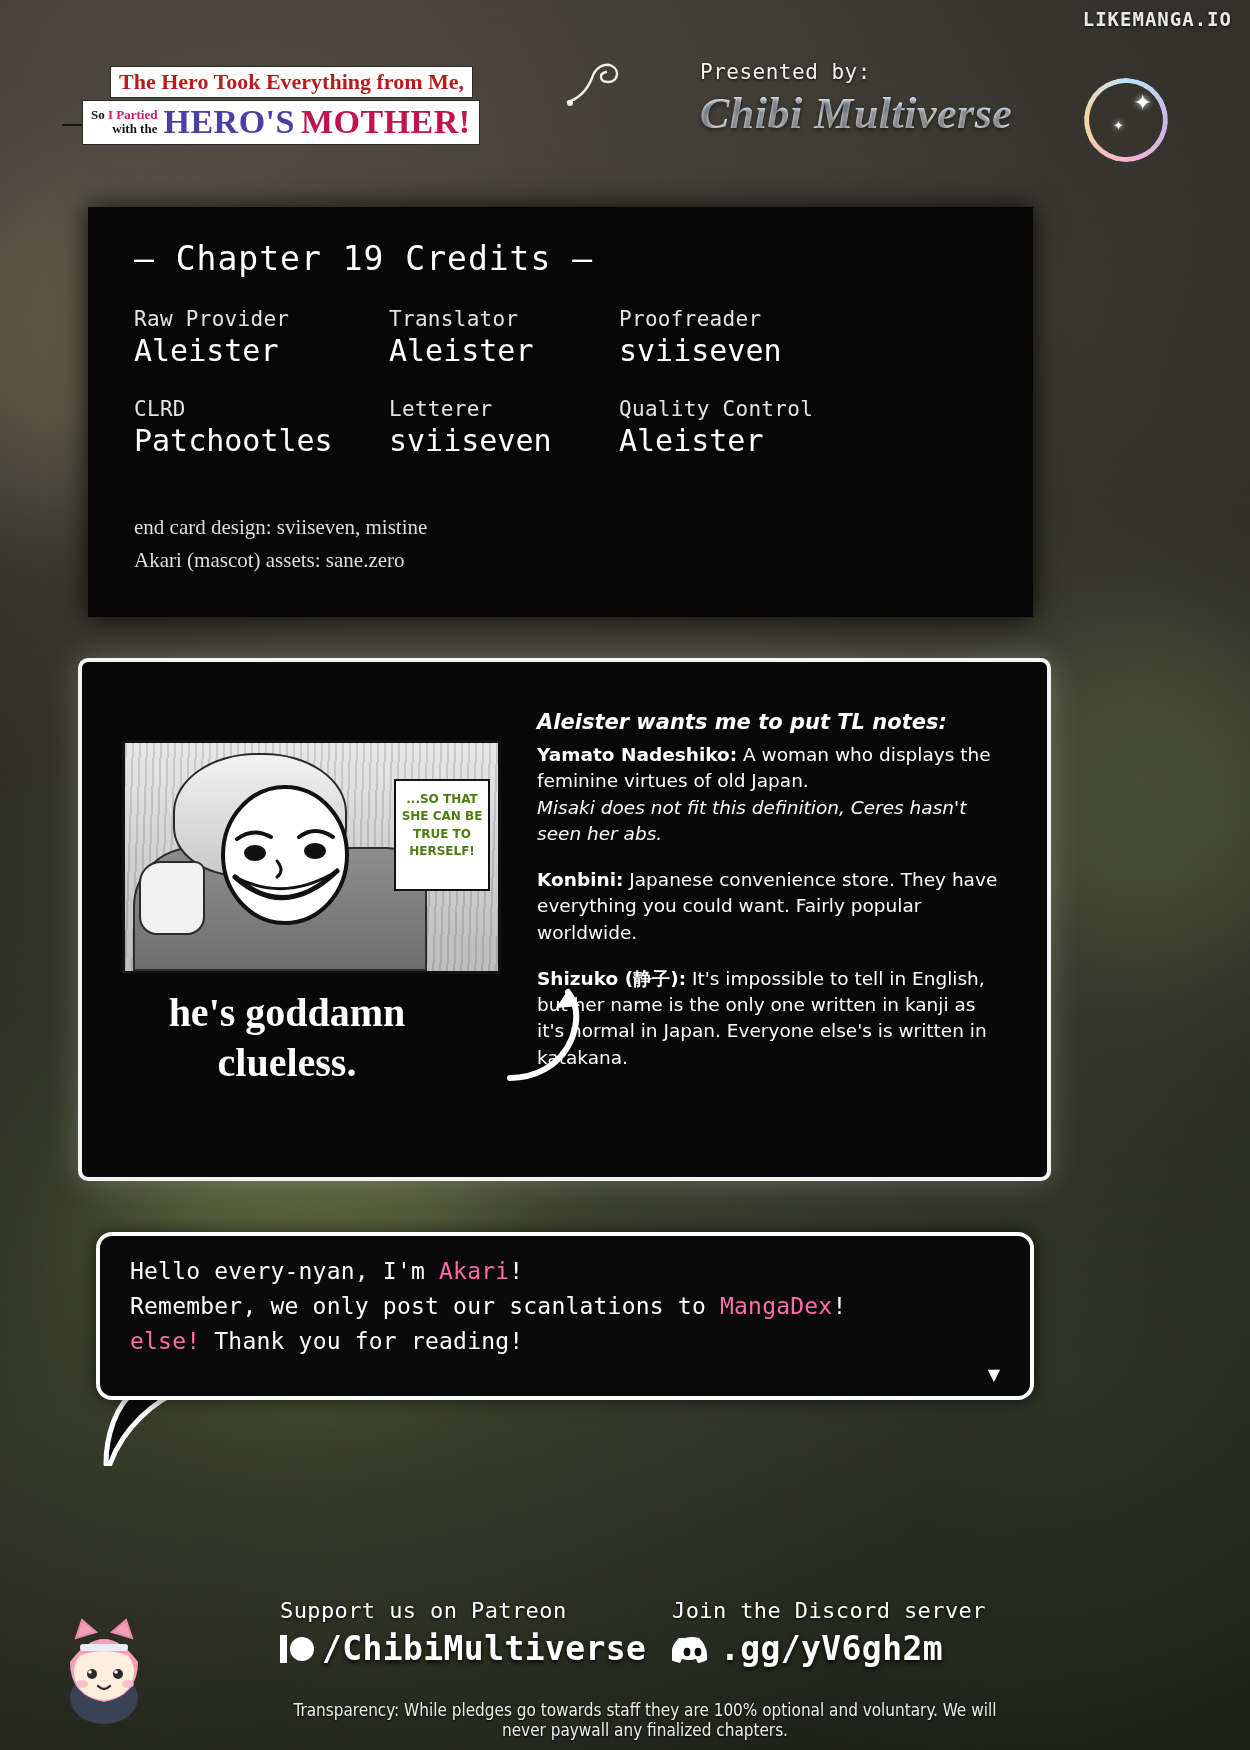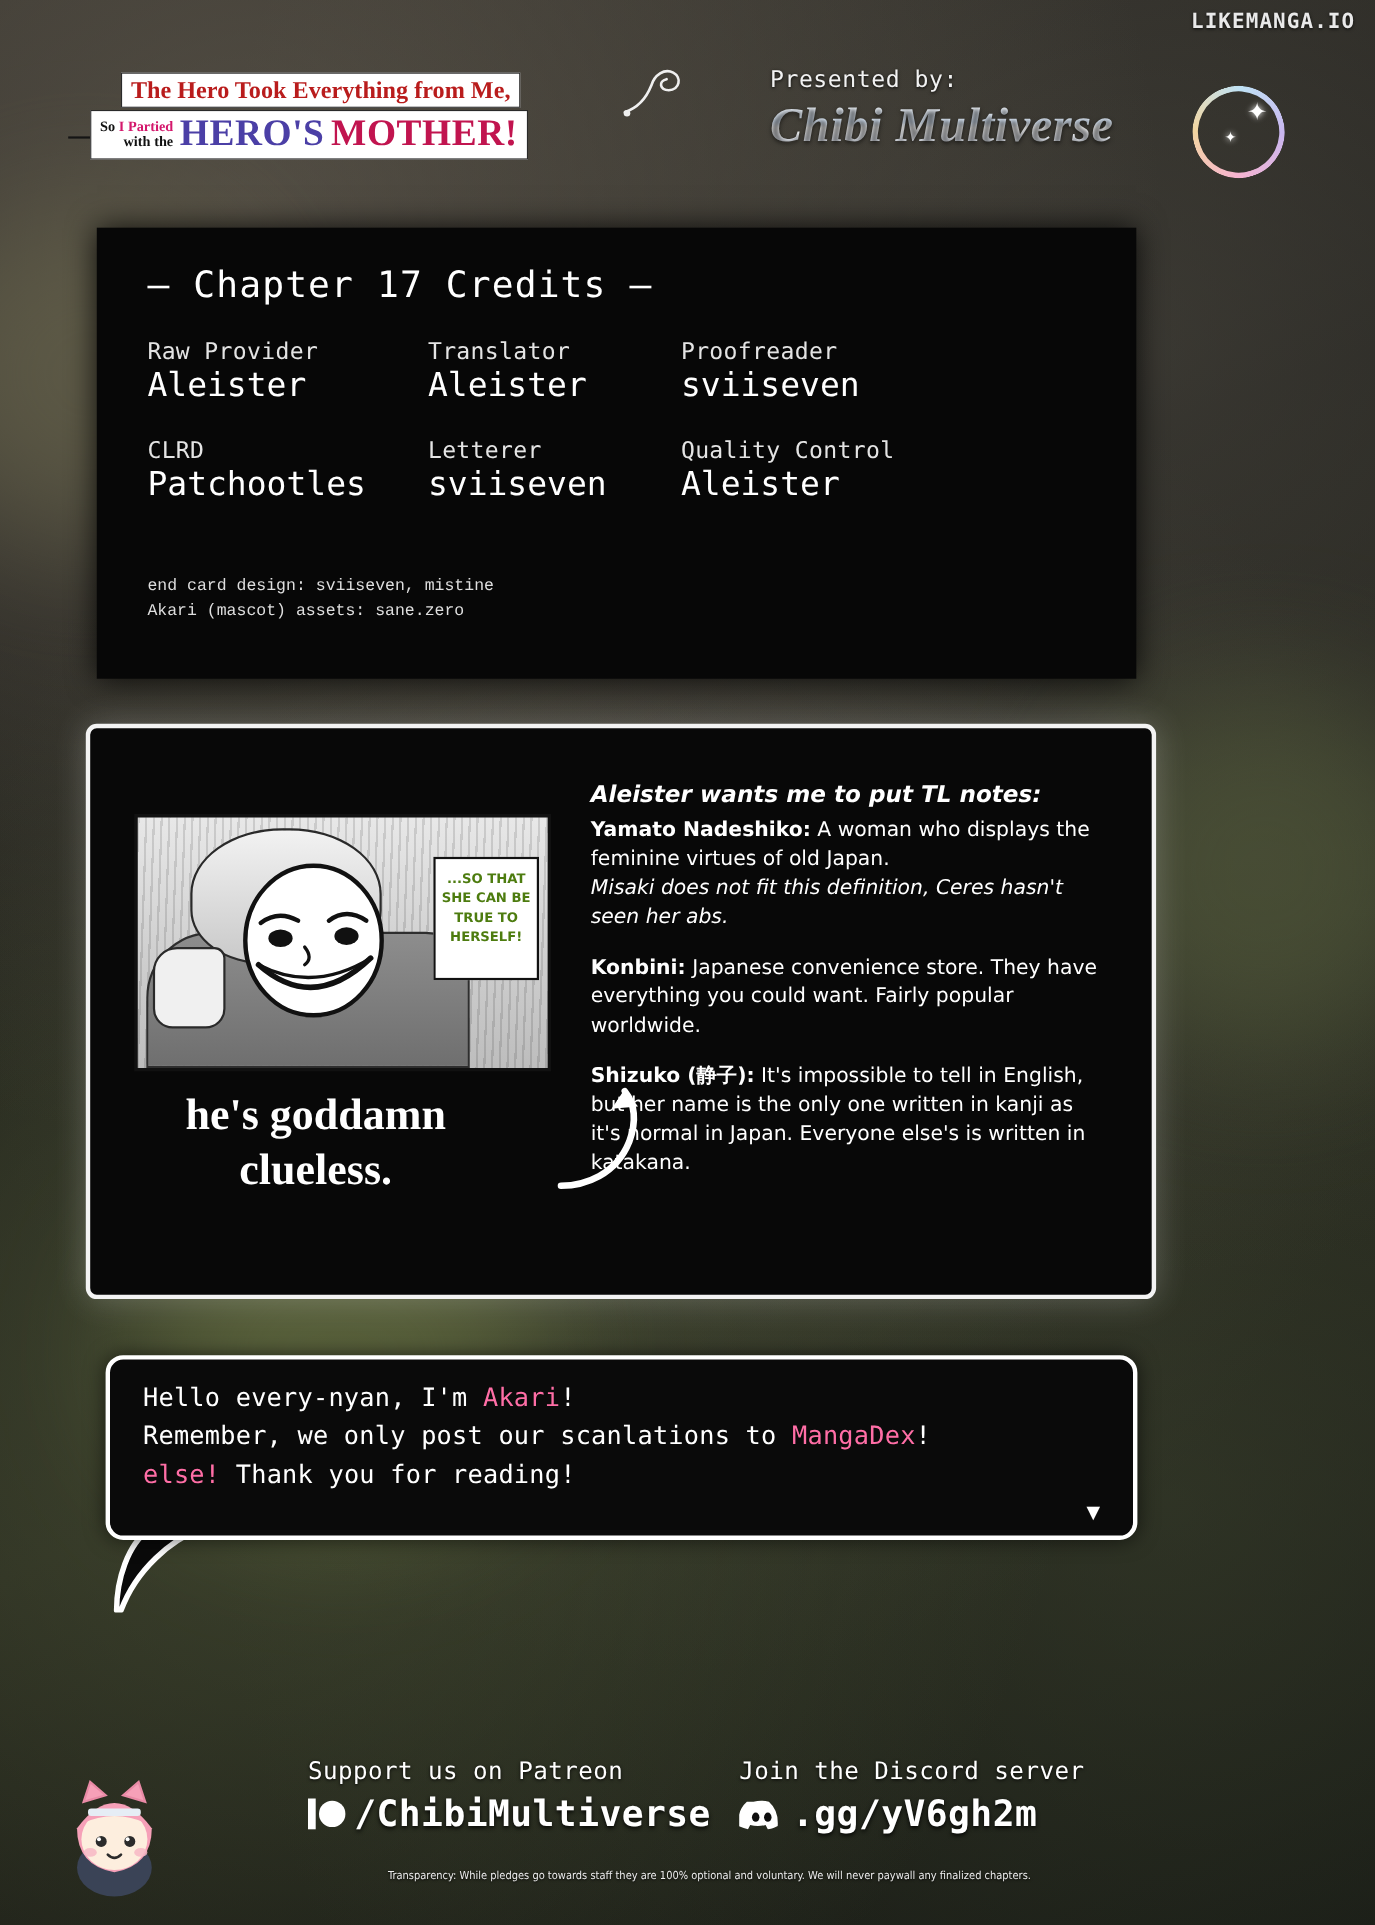--- a/index.html
+++ b/index.html
@@ -217,24 +217,24 @@
   .credit-name {
     color: #ffffff;
     font-family: "DejaVu Sans Mono", monospace;
     font-size: 30px;
     line-height: 1.2;
     margin-top: 2px;
   }
   .credits-extra {
     position: absolute;
     left: 46px;
-    top: 314px;
+    top: 304px;
     color: #dedede;
-    font-family: Liberation Mono, monospace;
-    font-size: 15px;
+    font-family: Liberation Serif, serif;
+    font-size: 21px;
     line-height: 1.55;
   }
 
   
   .notes-panel {
     position: absolute;
     left: 78px;
     top: 658px;
     width: 965px;
     height: 515px;
@@ -457,21 +457,21 @@
     height: 30px;
   }
   .transparency {
     position: absolute;
     left: 280px;
     top: 1700px;
     width: 730px;
     text-align: center;
     color: #ededed;
     font-family: "DejaVu Sans Condensed", "DejaVu Sans", sans-serif;
-    font-size: 10px;
+    font-size: 17px;
     text-shadow: 0 1px 2px rgba(0,0,0,0.9);
   }
 </style>
 </head>
 <body>
 
 <div class="page">
 
   <div class="blur-blob" style="left:-80px; top:180px; width:320px; height:320px; background:#6d6a4f;"></div>
   <div class="blur-blob" style="left:980px; top:620px; width:340px; height:340px; background:#57603d;"></div>
@@ -499,21 +499,21 @@
 
   <div class="presented">
     <div class="presented-label">Presented by:</div>
     <div class="presented-name">Chibi Multiverse</div>
     <div class="presented-orb"></div>
     <span class="sparkle" style="right:18px; top:30px; font-size:22px;">✦</span>
     <span class="sparkle" style="right:46px; top:58px; font-size:13px;">✦</span>
   </div>
 
   <div class="credits-panel">
-    <div class="credits-title">– Chapter 17 Credits –</div>
+    <div class="credits-title">– Chapter 19 Credits –</div>
     <div class="credits-grid">
       <div>
         <div class="credit-role">Raw Provider</div>
         <div class="credit-name">Aleister</div>
       </div>
       <div>
         <div class="credit-role">Translator</div>
         <div class="credit-name">Aleister</div>
       </div>
       <div>

